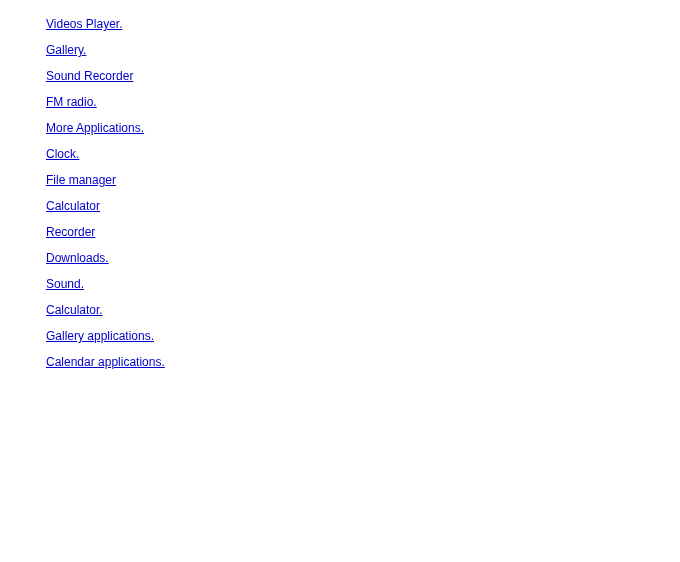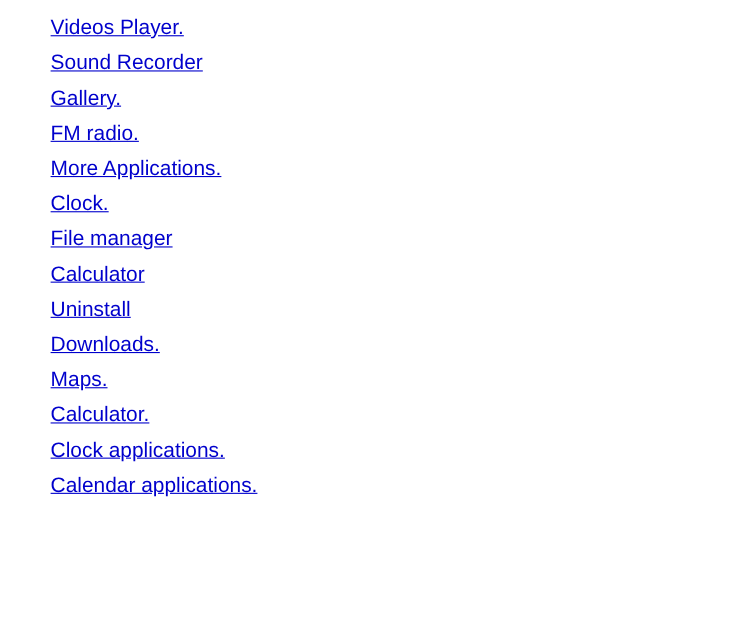--- a/index.html
+++ b/index.html
@@ -23,39 +23,39 @@
       margin: 0;
     }
 
     .menu-item {
       padding: 5px 46px;
     }
 
     .menu-item a {
       color: #0000cc;
       text-decoration: underline;
-      font-size: 19px;
+      font-size: 12px;
       cursor: pointer;
     }
 
     .menu-item a.bold {
       font-weight: normal;
     }
   </style>
 </head>
 <body>
 
 <ul class="menu-list">
 <li class="menu-item"><a href="#">Videos Player.</a></li>
+    <li class="menu-item"><a href="#">Gallery.</a></li>
     <li class="menu-item"><a href="#">Sound Recorder</a></li>
-    <li class="menu-item"><a href="#">Gallery.</a></li>
     <li class="menu-item"><a href="#">FM radio.</a></li>
     <li class="menu-item"><a href="#" class="bold">More Applications.</a></li>
     <li class="menu-item"><a href="#">Clock.</a></li>
     <li class="menu-item"><a href="#">File manager</a></li>
     <li class="menu-item"><a href="#">Calculator</a></li>
-    <li class="menu-item"><a href="#">Uninstall</a></li>
+    <li class="menu-item"><a href="#">Recorder</a></li>
     <li class="menu-item"><a href="#">Downloads.</a></li>
-    <li class="menu-item"><a href="#">Maps.</a></li>
+    <li class="menu-item"><a href="#">Sound.</a></li>
     <li class="menu-item"><a href="#">Calculator.</a></li>
-    <li class="menu-item"><a href="#" class="bold">Clock applications.</a></li>
+    <li class="menu-item"><a href="#" class="bold">Gallery applications.</a></li>
     <li class="menu-item"><a href="#">Calendar applications.</a></li>
   </ul>
 
 </body></html>

